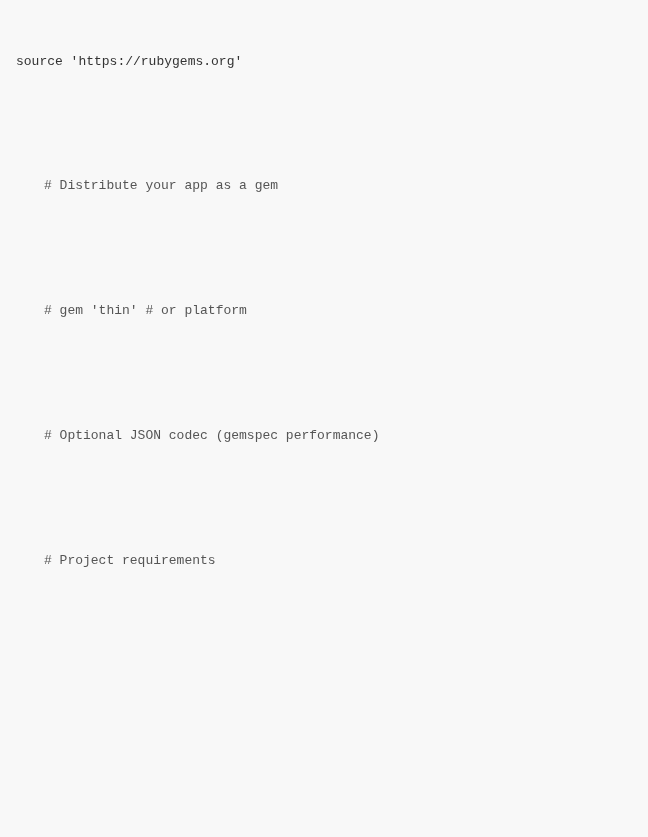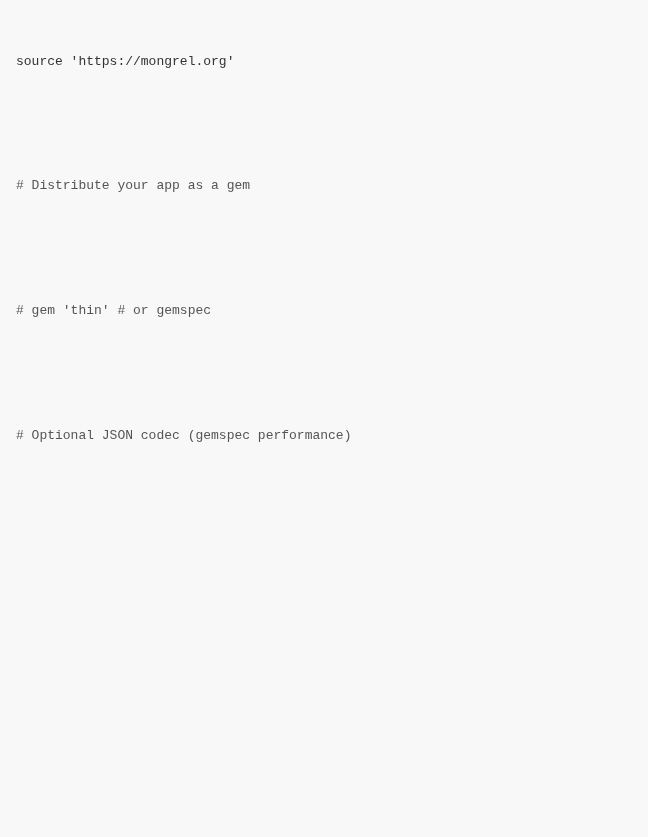--- a/index.html
+++ b/index.html
@@ -25,34 +25,36 @@
       white-space: pre;
     }
 
     .line {
       display: block;
       color: #333;
     }
 
     .line.comment {
       color: #555;
+      margin-left: 28px;
     }
   </style>
 </head>
 <body>
 
 <div class="code-container">
-  <span class="line">source 'https://mongrel.org'</span>
+  <span class="line">source 'https://rubygems.org'</span>
   <span class="line">&nbsp;</span>
   <span class="line comment"># Distribute your app as a gem</span>
   <span class="line">&nbsp;</span>
-  <span class="line comment"># gem 'thin' # or gemspec</span>
+  <span class="line comment"># gem 'thin' # or platform</span>
   <span class="line">&nbsp;</span>
   <span class="line comment"># Optional JSON codec (gemspec performance)</span>
   <span class="line">&nbsp;</span>
+  <span class="line comment"># Project requirements</span>
   
   
   
   
   
   
   
   
   
   

